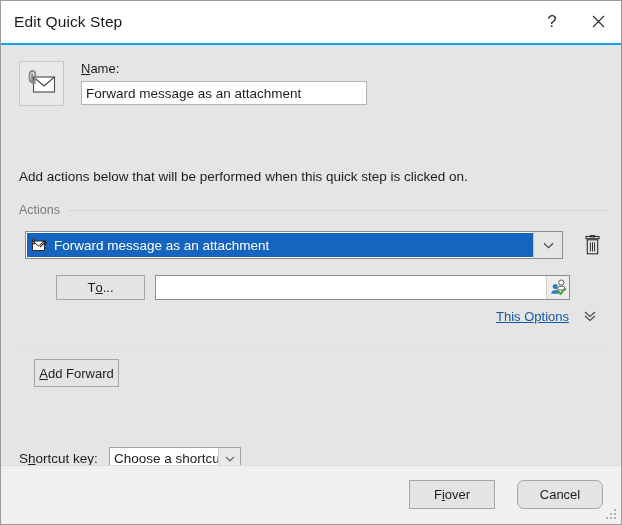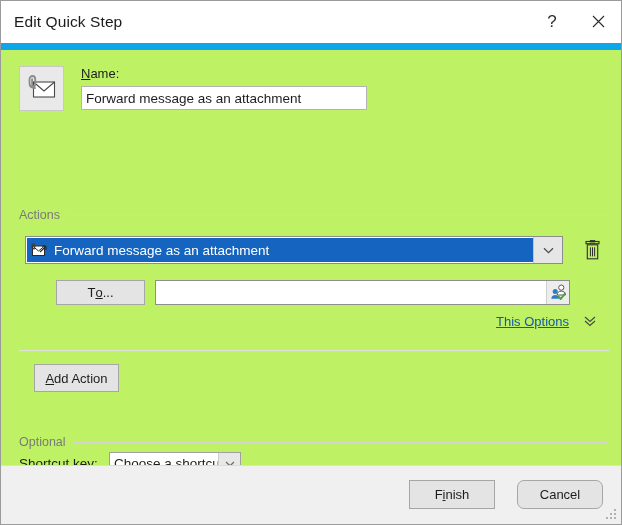--- a/index.html
+++ b/index.html
@@ -61,22 +61,22 @@
     cursor: default;
     user-select: none;
   }
   .title-btn.help { font-size: 17px; }
   .title-btn.close svg { display: block; }
 
   
   .body {
     flex: 1 1 auto;
     position: relative;
-    background: #bef264;
-    border-top: 7px solid #0ea5e9;
+    background: #e5e5e5;
+    border-top: 2px solid #0ea5e9;
   }
 
   
   .name-row {
     position: absolute;
     left: 18px;
     top: 16px;
     right: 18px;
     height: 54px;
   }
@@ -438,20 +438,21 @@
         <svg width="31" height="28" viewBox="0 0 31 28">
           <rect x="7.5" y="7" width="21" height="15" fill="#ffffff" stroke="#4a4a4a" stroke-width="1.1"></rect>
           <path d="M7.5 7 L18 16 L28.5 7" fill="none" stroke="#4a4a4a" stroke-width="1.1"></path>
           <path d="M9 13 C5 13 3.5 10.5 3.5 8 L3.5 4.5 C3.5 2 5 1 6.5 1 C8 1 9.2 2 9.2 4 L9.2 9.5 C9.2 10.6 8.4 11.2 7.6 11.2 C6.8 11.2 6.1 10.6 6.1 9.5 L6.1 4.2" fill="none" stroke="#8a8a8a" stroke-width="1.8" stroke-linecap="round"></path>
         </svg>
       </div>
       <div class="name-label"><u class="acc">N</u><span>ame:</span></div>
       <input class="name-input" type="text" value="Forward message as an attachment" style="">
     </div>
 
+    <div class="desc">Add actions below that will be performed when this quick step is clicked on.</div>
 
     <div class="group-head" id="actions-group-head">
       <span class="glabel">Actions</span>
       <span class="gline"></span>
     </div>
 
     <div class="action-row">
       <div class="action-combo">
         <div class="field">
           <svg width="17" height="15" viewBox="0 0 17 15">
@@ -502,48 +503,44 @@
     <div class="chev-dbl">
       <svg width="14" height="14" viewBox="0 0 14 14">
         <path d="M2 3 L7 7.5 L12 3 M2 7 L7 11.5 L12 7" fill="none" stroke="#4a4a4a" stroke-width="1.2"></path>
       </svg>
     </div>
 
     <div class="hr-divider"></div>
 
     <div class="add-action-btn">
         <u class="acc">A</u>
-        <span>dd Action</span>
-      </div>
-
-    <div class="group-head" id="optional-group-head">
-      <span class="glabel">Optional</span>
-      <span class="gline"></span>
-    </div>
+        <span>dd Forward</span>
+      </div>
+
 
     <div class="shortcut-label"><span>S</span><u class="acc">h</u><span>ortcut key:</span></div>
     <div class="shortcut-combo">
       <div class="val">Choose a shortcut</div>
       <div class="drop">
         <svg width="10" height="6" viewBox="0 0 10 6">
           <path d="M1 1 L5 4.8 L9 1" fill="none" stroke="#6d6d6d" stroke-width="1.2"></path>
         </svg>
       </div>
     </div>
 
     <div class="tooltip-label"><u class="acc">T</u><span>ooltip text:</span></div>
     <textarea class="tooltip-box" placeholder="This text will show up when the mouse hovers over the quick step." style=""></textarea>
 
   </div>
 
   <div class="footer">
     <div class="footer-btn" id="finish-button">
         <span>F</span>
         <u class="acc">i</u>
-        <span>nish</span>
+        <span>over</span>
       </div>
     <div class="footer-btn" id="cancel-button">Cancel</div>
     <div class="grip">
       <i style="left:8px;top:0"></i>
       <i style="left:4px;top:4px"></i>
         <i style="left:8px;top:4px"></i>
       <i style="left:0px;top:8px"></i>
         <i style="left:4px;top:8px"></i>
         <i style="left:8px;top:8px"></i>
     </div>

